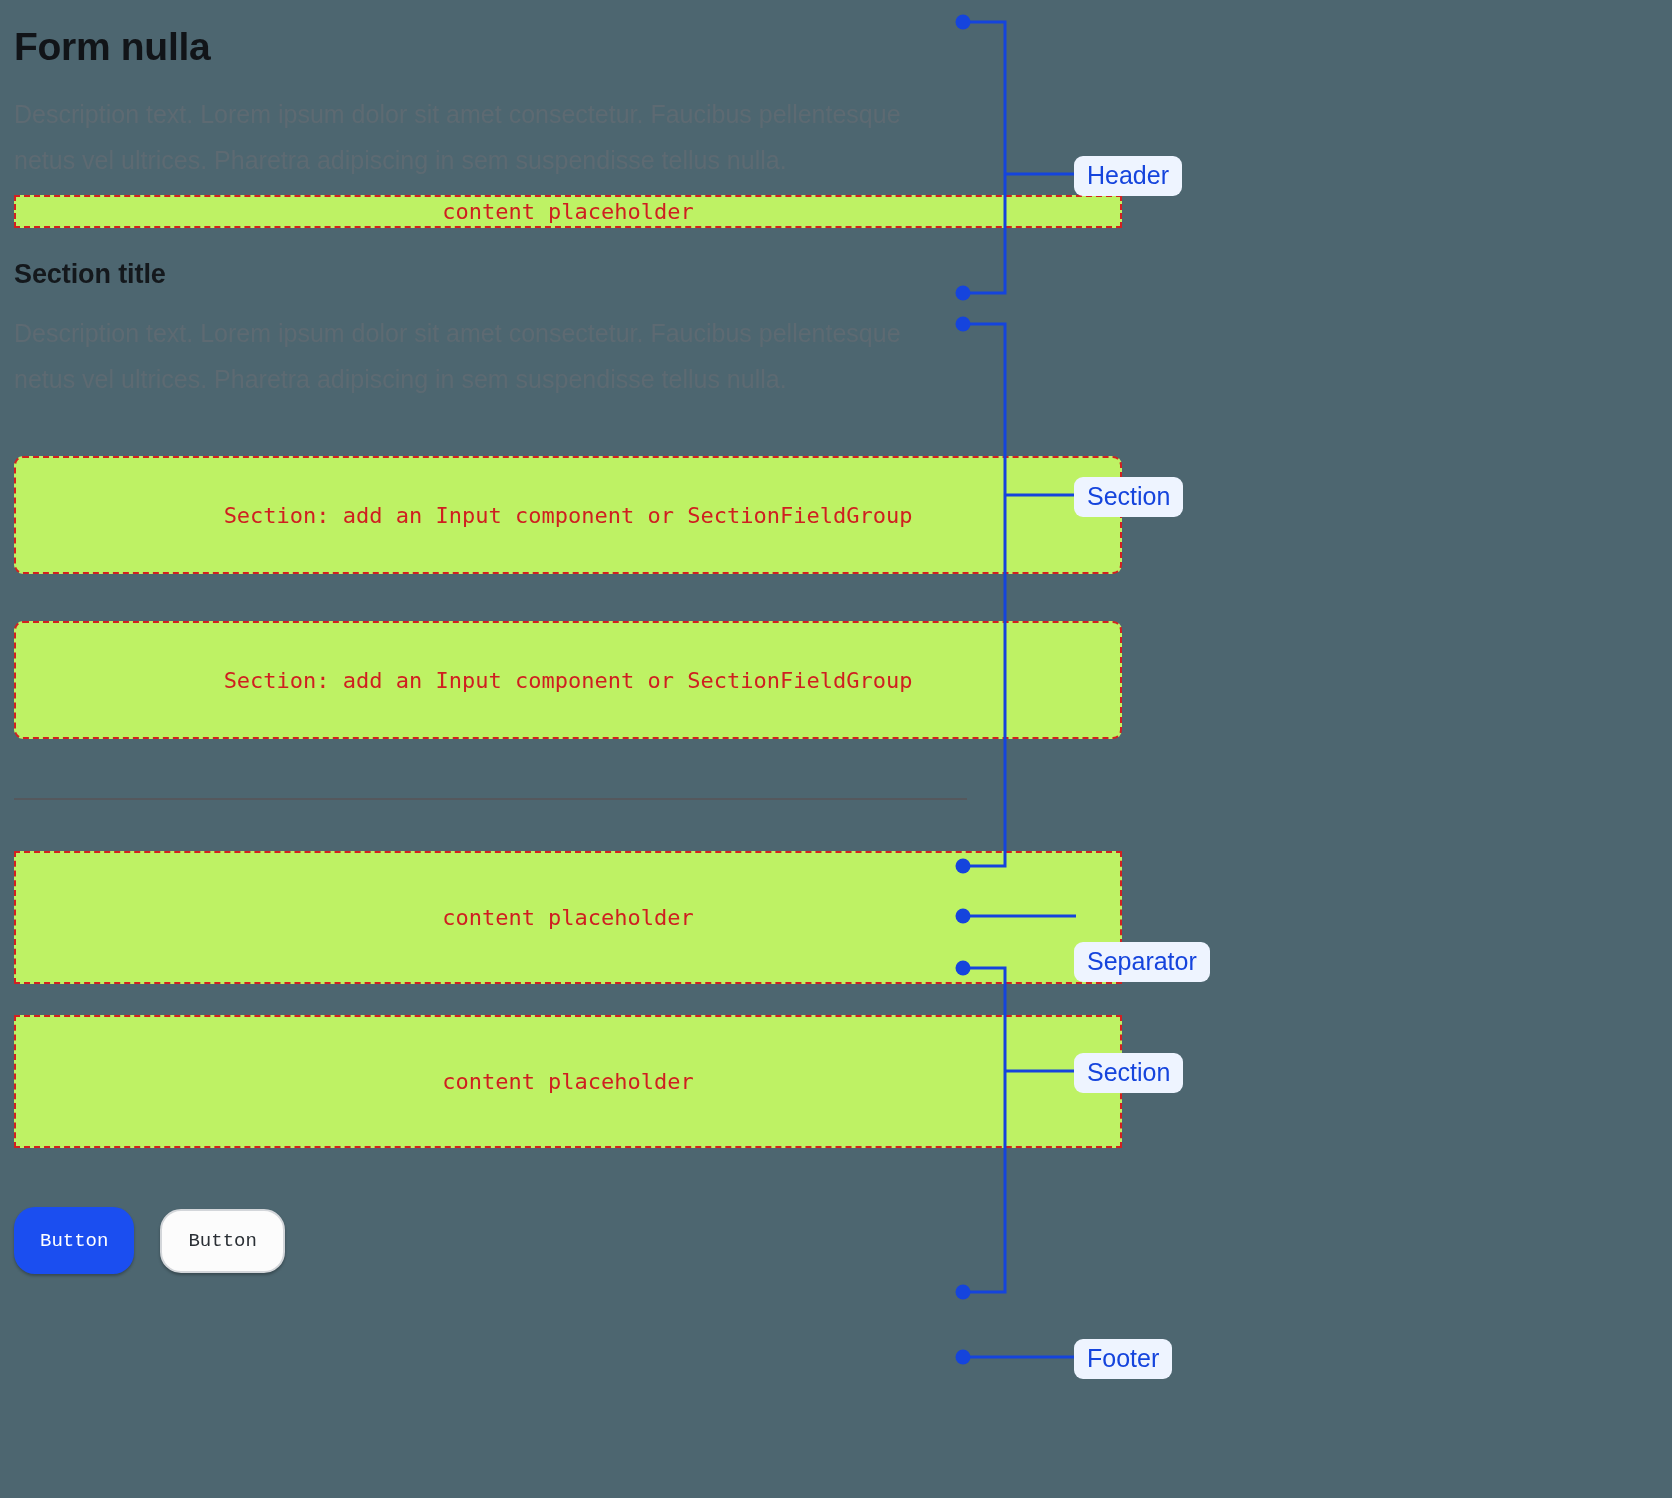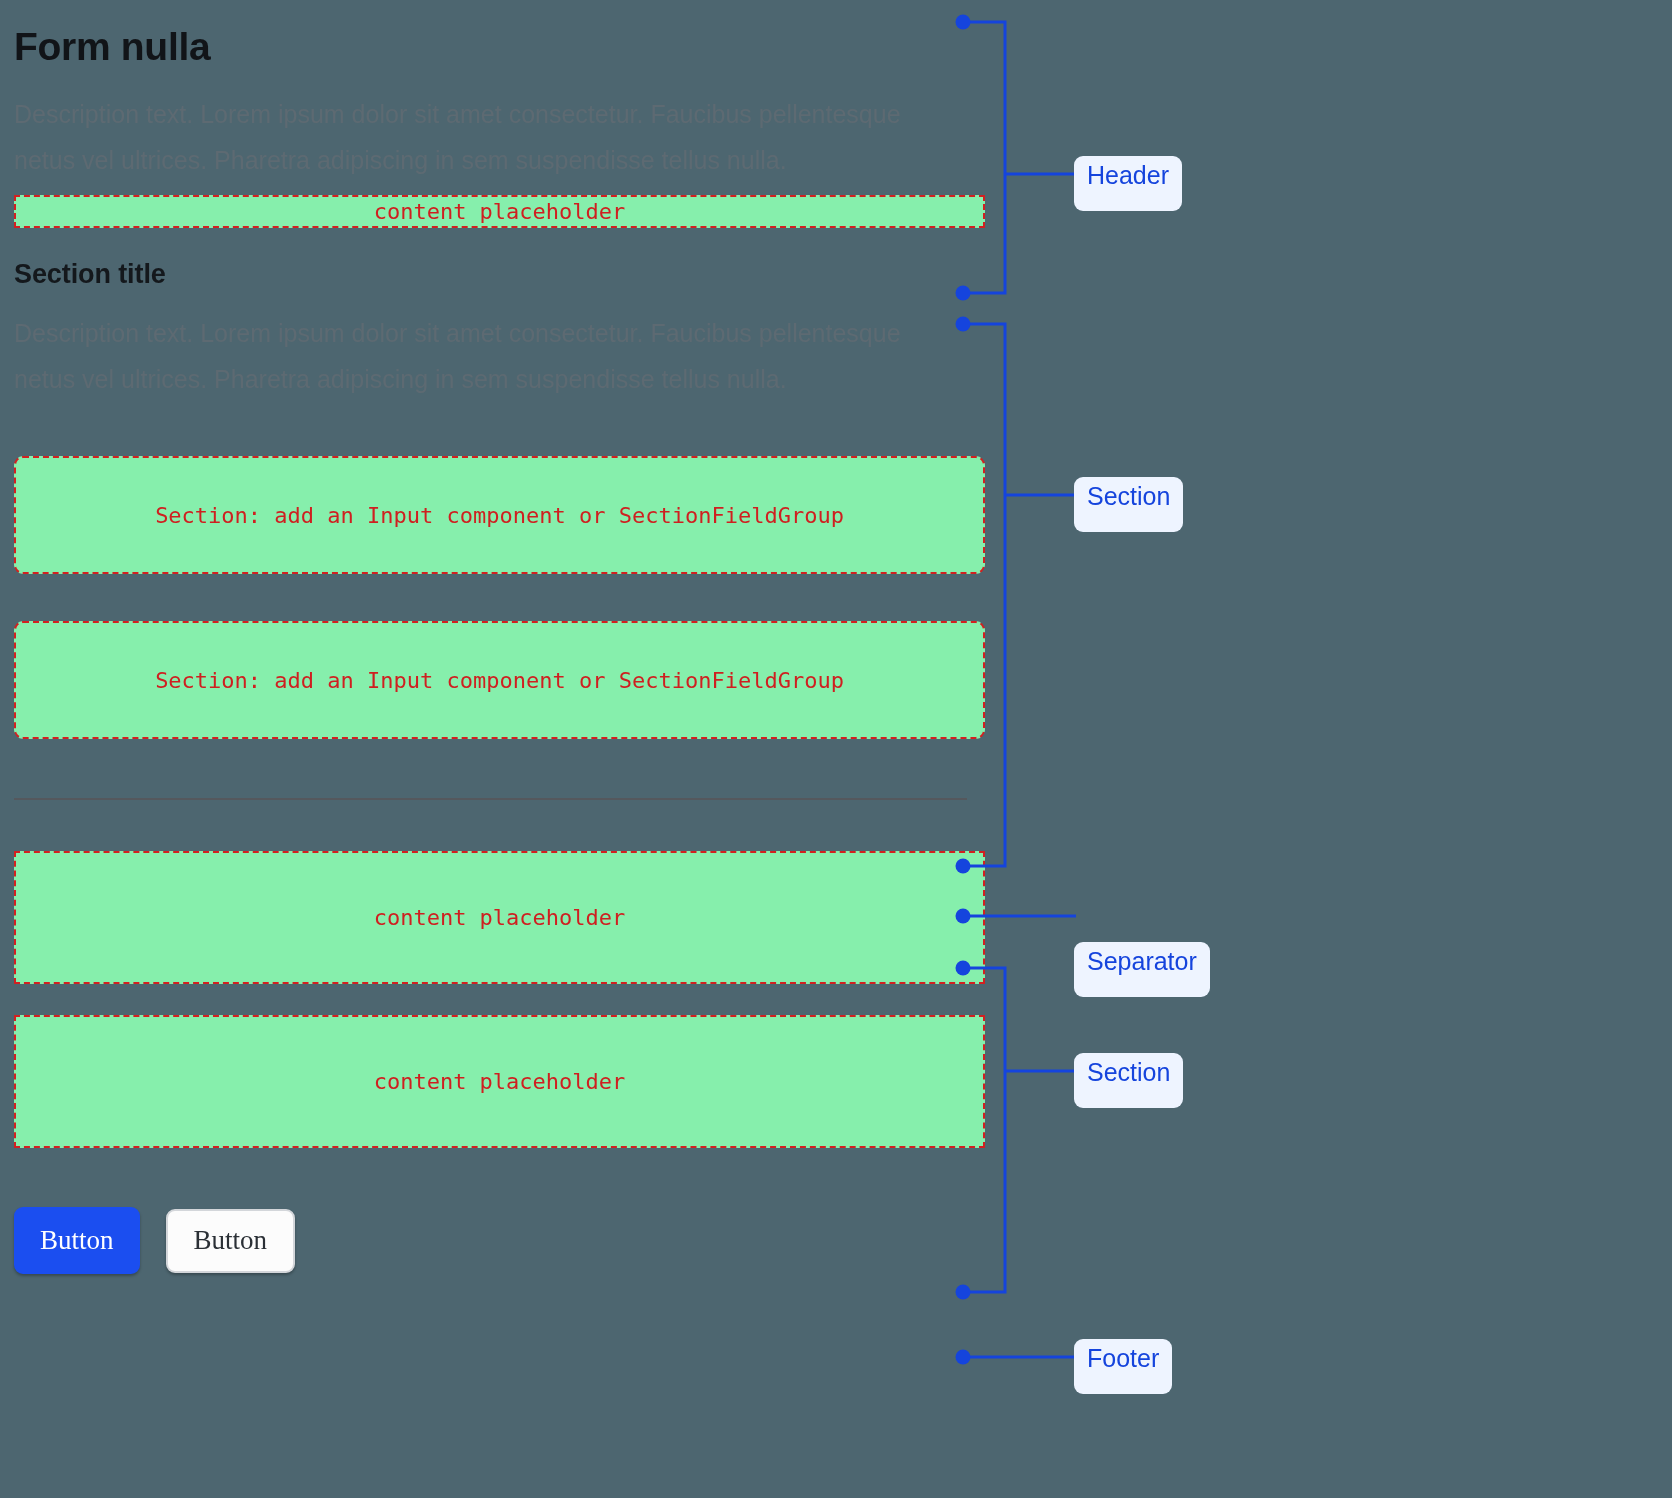--- a/index.html
+++ b/index.html
@@ -54,29 +54,29 @@
     font-size: 25px;
     color: #5d6a72;
     line-height: 1.82;
     margin: 0;
     max-width: 905px;
   }
 
   
   .ph {
     box-sizing: border-box;
-    background: #86efac;
+    background: #bef264;
     border: 2px dashed #d32020;
     color: #cf1f20;
     font-family: "DejaVu Sans Mono", "Liberation Mono", monospace;
     font-size: 22px;
     display: flex;
     align-items: center;
     justify-content: center;
-    width: 971px;
+    width: 1108px;
     text-align: center;
   }
   .ph.slim   { height: 33px; }
   .ph.tall   { height: 118px; border-radius: 9px; }
   .ph.medium { height: 133px; }
 
   
   .separator {
     width: 953px;
     height: 2px;
@@ -86,23 +86,23 @@
   }
 
   
   .btn-row {
     display: flex;
     align-items: center;
     gap: 26px;
   }
   .btn {
     box-sizing: border-box;
-    font-family: Liberation Serif, serif;
-    font-size: 27px;
-    border-radius: 9px;
+    font-family: Liberation Mono, monospace;
+    font-size: 19px;
+    border-radius: 21px;
     display: flex;
     align-items: center;
     justify-content: center;
     cursor: pointer;
     white-space: nowrap;
   }
   .btn-primary {
     background: #1b4ef0;
     color: #ffffff;
     border: none;
@@ -129,21 +129,21 @@
     pointer-events: none;
   }
 
   .anno-pill {
     position: absolute;
     background: #eef4ff;
     color: #1544dd;
     font-family: "Liberation Sans", sans-serif;
     font-size: 25px;
     border-radius: 9px;
-    padding: 5px 13px 22px 13px;
+    padding: 5px 13px 7px 13px;
     white-space: nowrap;
     line-height: 1.12;
     pointer-events: auto;
   }
 </style>
 </head>
 <body>
 
 <div id="canvas">
 

